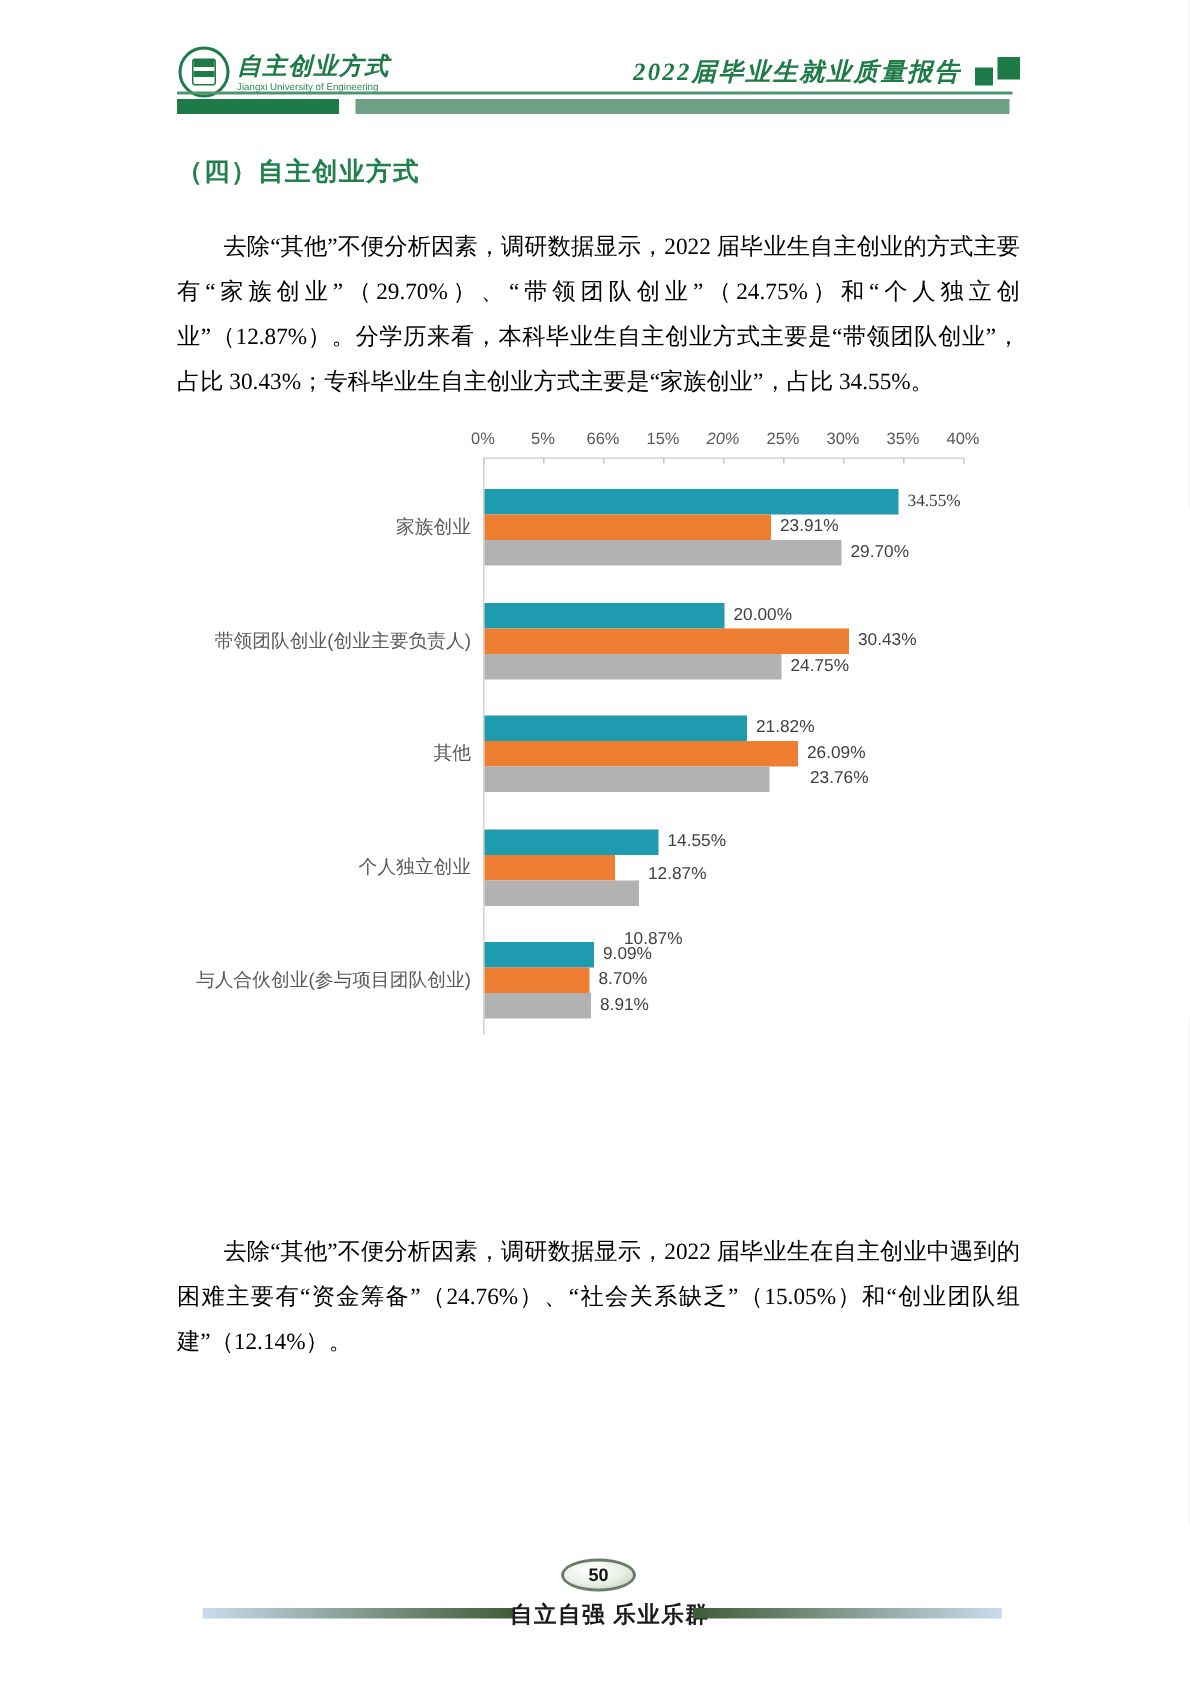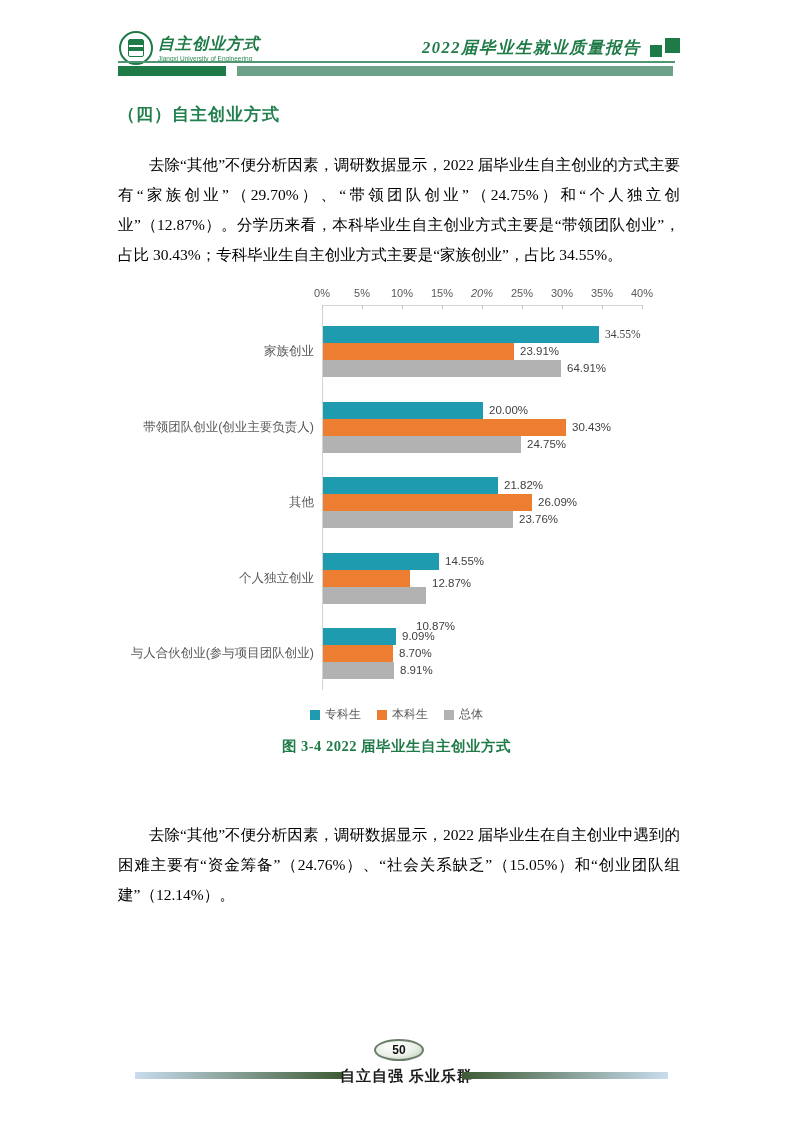--- a/index.html
+++ b/index.html
@@ -68,91 +68,76 @@
   <div class="abs sq-small"></div>
   <div class="abs sq-large"></div>
   <div class="abs head-line"></div>
   <div class="abs head-bar-dark"></div>
   <div class="abs head-bar-light"></div>
 
   <div id="h4" class="abs sec-heading">（四）自主创业方式</div>
   <div id="p4" class="abs para">去除“其他”不便分析因素，调研数据显示，2022 届毕业生自主创业的方式主要有“家族创业”（29.70%）、“带领团队创业”（24.75%）和“个人独立创业”（12.87%）。分学历来看，本科毕业生自主创业方式主要是“带领团队创业”，占比 30.43%；专科毕业生自主创业方式主要是“家族创业”，占比 34.55%。</div>
 
   <div id="chart" class="abs">
-    <div id="legend">
-        <div class="legend-item">
-          <span class="legend-swatch" style="background: rgb(31, 155, 175);"></span>
-          <span class="legend-label">专科生</span>
-        </div>
-        <div class="legend-item">
-          <span class="legend-swatch" style="background: rgb(237, 125, 49);"></span>
-          <span class="legend-label">本科生</span>
-        </div>
-        <div class="legend-item">
-          <span class="legend-swatch" style="background: rgb(178, 178, 178);"></span>
-          <span class="legend-label">总体</span>
-        </div>
-      </div>
   <div class="plot-top-border" style="left: 204px; top: 20px; width: 320px;"></div>
       <div class="axis-line" style="left: 204px; top: 20px; height: 385px;"></div>
       <div class="tick-label" style="left: 184px; top: 2px; width: 40px;">0%</div>
       <div class="tick-mark" style="left: 204px; top: 20px; height: 4px;"></div>
       <div class="tick-label" style="left: 224px; top: 2px; width: 40px;">5%</div>
       <div class="tick-mark" style="left: 244px; top: 20px; height: 4px;"></div>
-      <div class="tick-label" style="left: 264px; top: 2px; width: 40px;">10%</div>
+      <div class="tick-label" style="left: 264px; top: 2px; width: 40px;">66%</div>
       <div class="tick-mark" style="left: 284px; top: 20px; height: 4px;"></div>
       <div class="tick-label" style="left: 304px; top: 2px; width: 40px;">15%</div>
       <div class="tick-mark" style="left: 324px; top: 20px; height: 4px;"></div>
       <div class="tick-label" style="left: 344px; top: 2px; width: 40px; font-style: italic;">20%</div>
       <div class="tick-mark" style="left: 364px; top: 20px; height: 4px;"></div>
       <div class="tick-label" style="left: 384px; top: 2px; width: 40px;">25%</div>
       <div class="tick-mark" style="left: 404px; top: 20px; height: 4px;"></div>
       <div class="tick-label" style="left: 424px; top: 2px; width: 40px;">30%</div>
       <div class="tick-mark" style="left: 444px; top: 20px; height: 4px;"></div>
       <div class="tick-label" style="left: 464px; top: 2px; width: 40px;">35%</div>
       <div class="tick-mark" style="left: 484px; top: 20px; height: 4px;"></div>
       <div class="tick-label" style="left: 504px; top: 2px; width: 40px;">40%</div>
       <div class="tick-mark" style="left: 524px; top: 20px; height: 4px;"></div>
       <div class="cat-label" style="left: 0px; top: 58px; width: 202px;">家族创业</div>
       <div class="bar" style="left: 205px; top: 41px; width: 276px; height: 17px; background: rgb(31, 155, 175);"></div>
       <div class="val-label" style="left: 487px; top: 43px; font-family: Liberation Serif, serif;">34.55%</div>
       <div class="bar" style="left: 205px; top: 58px; width: 191px; height: 17px; background: rgb(237, 125, 49);"></div>
       <div class="val-label" style="left: 402px; top: 60px;">23.91%</div>
       <div class="bar" style="left: 205px; top: 75px; width: 238px; height: 17px; background: rgb(178, 178, 178);"></div>
-      <div class="val-label" style="left: 449px; top: 77px;">64.91%</div>
+      <div class="val-label" style="left: 449px; top: 77px;">29.70%</div>
       <div class="cat-label" style="left: 0px; top: 134px; width: 202px;">带领团队创业(创业主要负责人)</div>
       <div class="bar" style="left: 205px; top: 117px; width: 160px; height: 17px; background: rgb(31, 155, 175);"></div>
       <div class="val-label" style="left: 371px; top: 119px;">20.00%</div>
       <div class="bar" style="left: 205px; top: 134px; width: 243px; height: 17px; background: rgb(237, 125, 49);"></div>
       <div class="val-label" style="left: 454px; top: 136px;">30.43%</div>
       <div class="bar" style="left: 205px; top: 151px; width: 198px; height: 17px; background: rgb(178, 178, 178);"></div>
       <div class="val-label" style="left: 409px; top: 153px;">24.75%</div>
       <div class="cat-label" style="left: 0px; top: 209px; width: 202px;">其他</div>
       <div class="bar" style="left: 205px; top: 192px; width: 175px; height: 17px; background: rgb(31, 155, 175);"></div>
       <div class="val-label" style="left: 386px; top: 194px;">21.82%</div>
       <div class="bar" style="left: 205px; top: 209px; width: 209px; height: 17px; background: rgb(237, 125, 49);"></div>
       <div class="val-label" style="left: 420px; top: 211px;">26.09%</div>
       <div class="bar" style="left: 205px; top: 226px; width: 190px; height: 17px; background: rgb(178, 178, 178);"></div>
-      <div class="val-label" style="left: 401px; top: 228px;">23.76%</div>
+      <div class="val-label" style="left: 422px; top: 228px;">23.76%</div>
       <div class="cat-label" style="left: 0px; top: 285px; width: 202px;">个人独立创业</div>
       <div class="bar" style="left: 205px; top: 268px; width: 116px; height: 17px; background: rgb(31, 155, 175);"></div>
       <div class="val-label" style="left: 327px; top: 270px;">14.55%</div>
       <div class="bar" style="left: 205px; top: 285px; width: 87px; height: 17px; background: rgb(237, 125, 49);"></div>
       <div class="val-label" style="left: 298px; top: 287px; margin-top: 48px;">10.87%</div>
       <div class="bar" style="left: 205px; top: 302px; width: 103px; height: 17px; background: rgb(178, 178, 178);"></div>
       <div class="val-label" style="left: 314px; top: 292px;">12.87%</div>
       <div class="cat-label" style="left: 0px; top: 360px; width: 202px;">与人合伙创业(参与项目团队创业)</div>
       <div class="bar" style="left: 205px; top: 343px; width: 73px; height: 17px; background: rgb(31, 155, 175);"></div>
       <div class="val-label" style="left: 284px; top: 345px;">9.09%</div>
       <div class="bar" style="left: 205px; top: 360px; width: 70px; height: 17px; background: rgb(237, 125, 49);"></div>
       <div class="val-label" style="left: 281px; top: 362px;">8.70%</div>
       <div class="bar" style="left: 205px; top: 377px; width: 71px; height: 17px; background: rgb(178, 178, 178);"></div>
       <div class="val-label" style="left: 282px; top: 379px;">8.91%</div>
     </div>
-  <div class="abs fig-caption">图 3-4 2022 届毕业生自主创业方式</div>
 
   <div id="p5" class="abs para">去除“其他”不便分析因素，调研数据显示，2022 届毕业生在自主创业中遇到的困难主要有“资金筹备”（24.76%）、“社会关系缺乏”（15.05%）和“创业团队组建”（12.14%）。</div>
 
   <div class="abs page-oval">
     <span>50</span>
   </div>
   <div class="abs motto-bar-left"></div>
   <div class="abs motto-text">自立自强 乐业乐群</div>
   <div class="abs motto-bar-right"></div>
 

